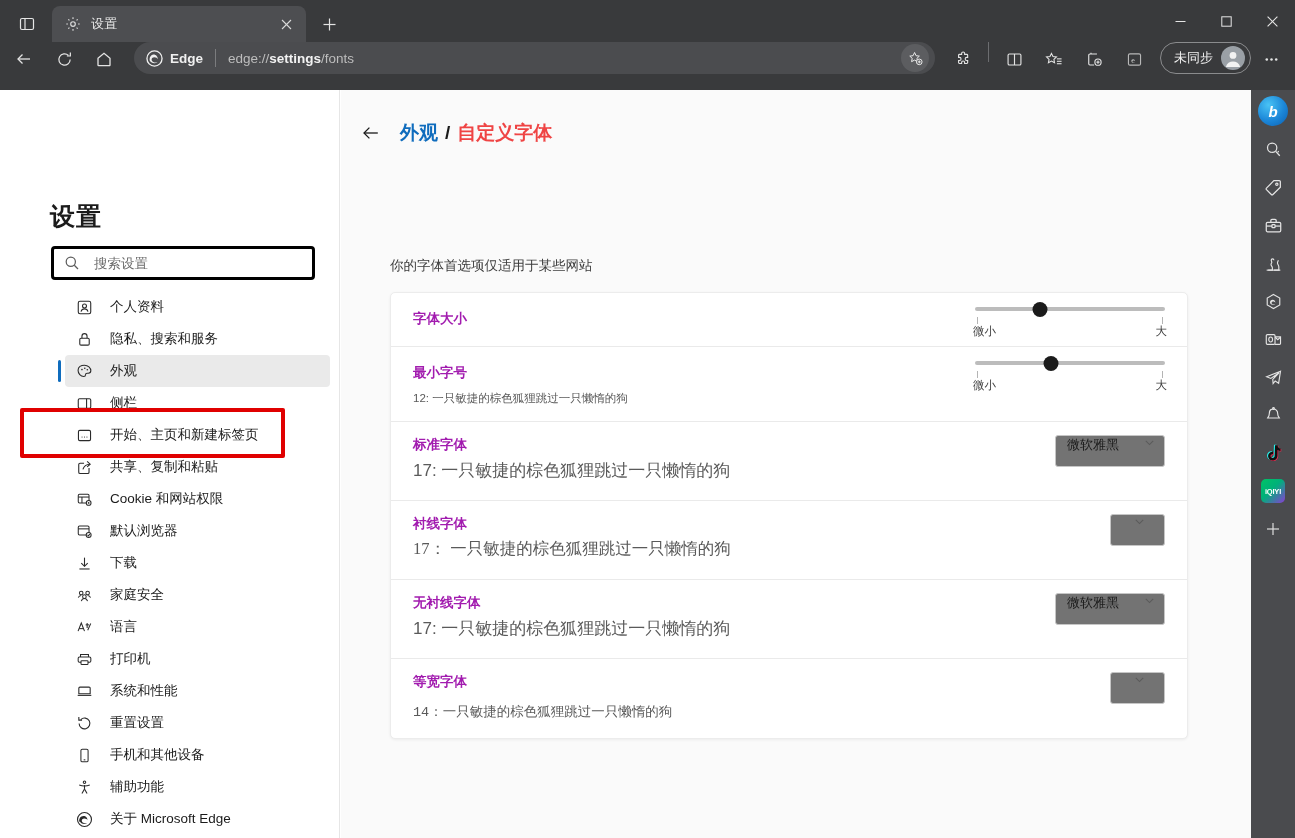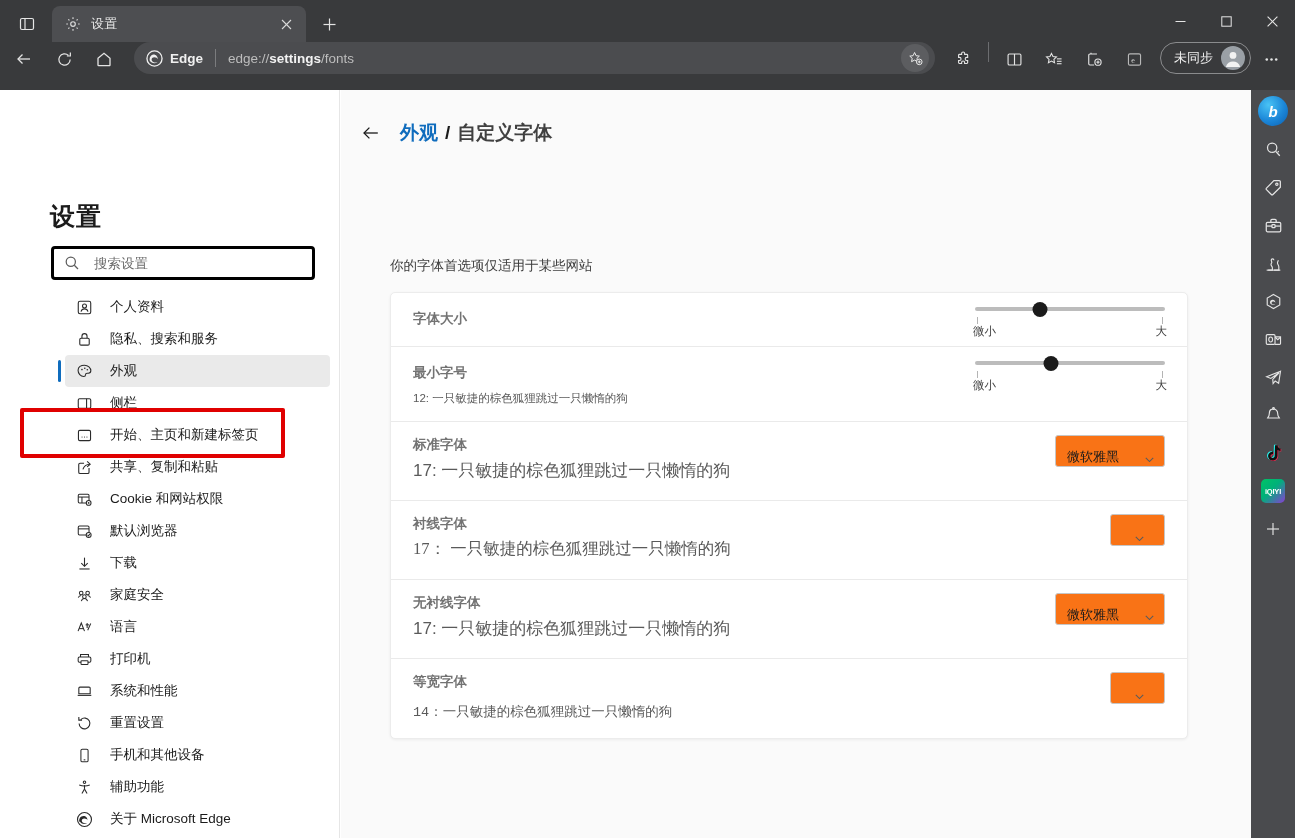--- a/index.html
+++ b/index.html
@@ -169,39 +169,39 @@
 
   .breadcrumb {
     position:absolute; left:19px; top:30px; display:flex; align-items:center; gap:0;
   }
   .back-arrow {
     width:22px;height:22px; color:#1a1a1a; display:flex;align-items:center;justify-content:center;
     margin-right:18px;
   }
   .crumb-link { color:#0f6cbd; font-size:19px; font-weight:700; }
   .crumb-sep { color:#1b1b1b; font-size:19px; font-weight:700; margin:0 7px; }
-  .crumb-cur { color:#404040; font-size:19px; font-weight:700; }
+  .crumb-cur { color:#ef4444; font-size:19px; font-weight:700; }
   .subtitle {
     position:absolute; left:49px; top:167px; font-size:13.5px; color:#3c3c3c;
   }
 
   .card {
     position:absolute; left:49px; top:202px; width:798px;
     background:#ffffff; border:1px solid #ececec; border-radius:5px;
     box-shadow:0 1px 3px rgba(0,0,0,.06);
     overflow:hidden;
   }
   .row { position:relative; padding:0 22px; border-bottom:1px solid #eaeaea; }
   .row:last-child { border-bottom:none; }
   .row-slider { height:54px; }
   .row-slider.tall { height:75px; }
   .row-font { height:79px; }
 
   .row-title {
-    position:absolute; left:22px; font-size:13.5px; font-weight:700; color:#737373;
+    position:absolute; left:22px; font-size:13.5px; font-weight:700; color:#a21caf;
   }
   .row-slider .row-title { top:17px; }
   .row-slider.tall .row-title { top:17px; }
   .row-font .row-title { top:14px; }
 
   .sample {
     position:absolute; left:22px; color:#5a5a5a; white-space:nowrap;
   }
   .sample-min { top:44px; font-size:11.5px; }
   .sample-17 { top:37px; font-size:17px; }
@@ -223,22 +223,22 @@
     position:absolute; top:16px; width:1px; height:7px; background:#b4b4b4;
   }
   .slider .tick.left { left:2px; }
   .slider .tick.right { right:2px; }
   .slider .lbl { position:absolute; top:23px; font-size:11.5px; color:#3c3c3c; }
   .slider .lbl.left { left:-2px; }
   .slider .lbl.right { right:-2px; }
 
   .dropdown {
     position:absolute; right:22px; top:13px; height:32px;
-    border:1px solid #c6c6c6; border-radius:3px; background:#f97316;
-    display:flex; align-items:flex-end; justify-content:space-between;
+    border:1px solid #c6c6c6; border-radius:3px; background:#737373;
+    display:flex; align-items:flex-start; justify-content:space-between;
     padding:0 8px 0 11px;
   }
   .dropdown.wide { width:110px; }
   .dropdown.narrow { width:55px; justify-content:center; }
   .dd-value { font-size:13px; color:#1b1b1b; white-space:nowrap; }
   .dd-chev { color:#5b5b5b; display:flex; align-items:center; margin-left:6px; }
   .dropdown.narrow .dd-chev { margin-left:0; }
 
   svg { display:block; }
 </style>

